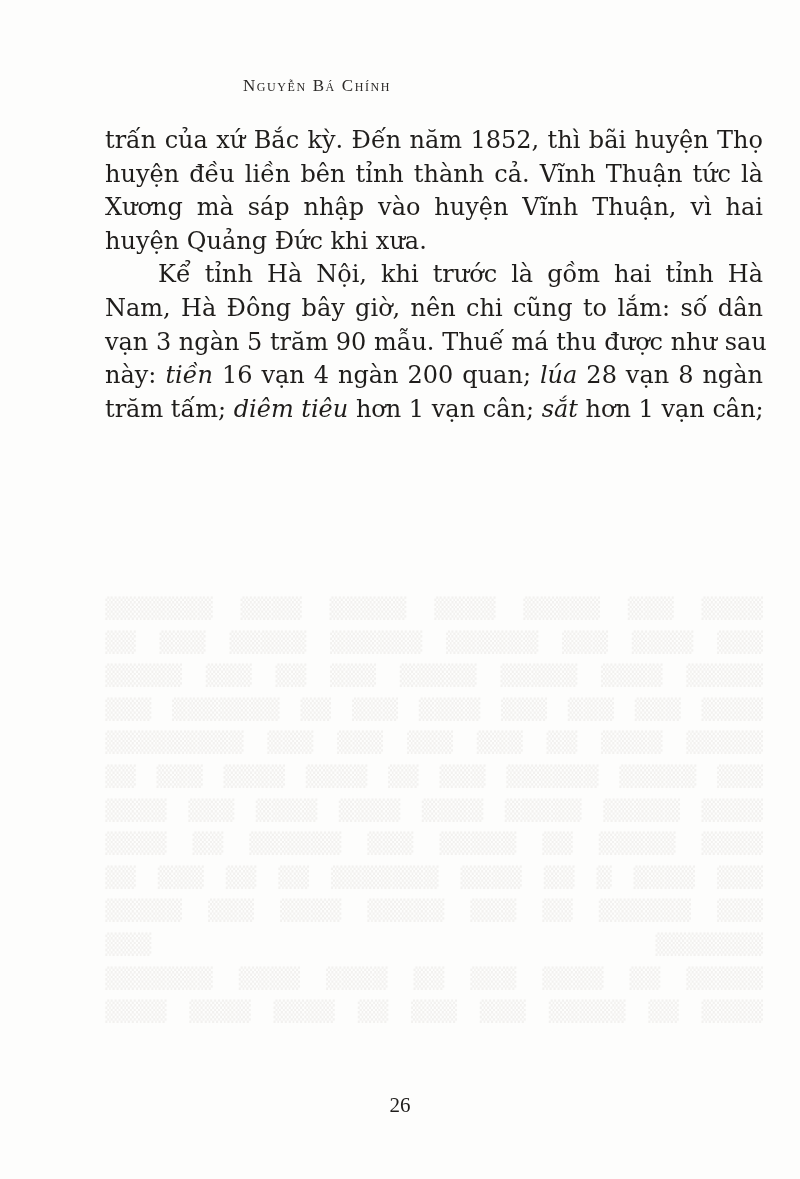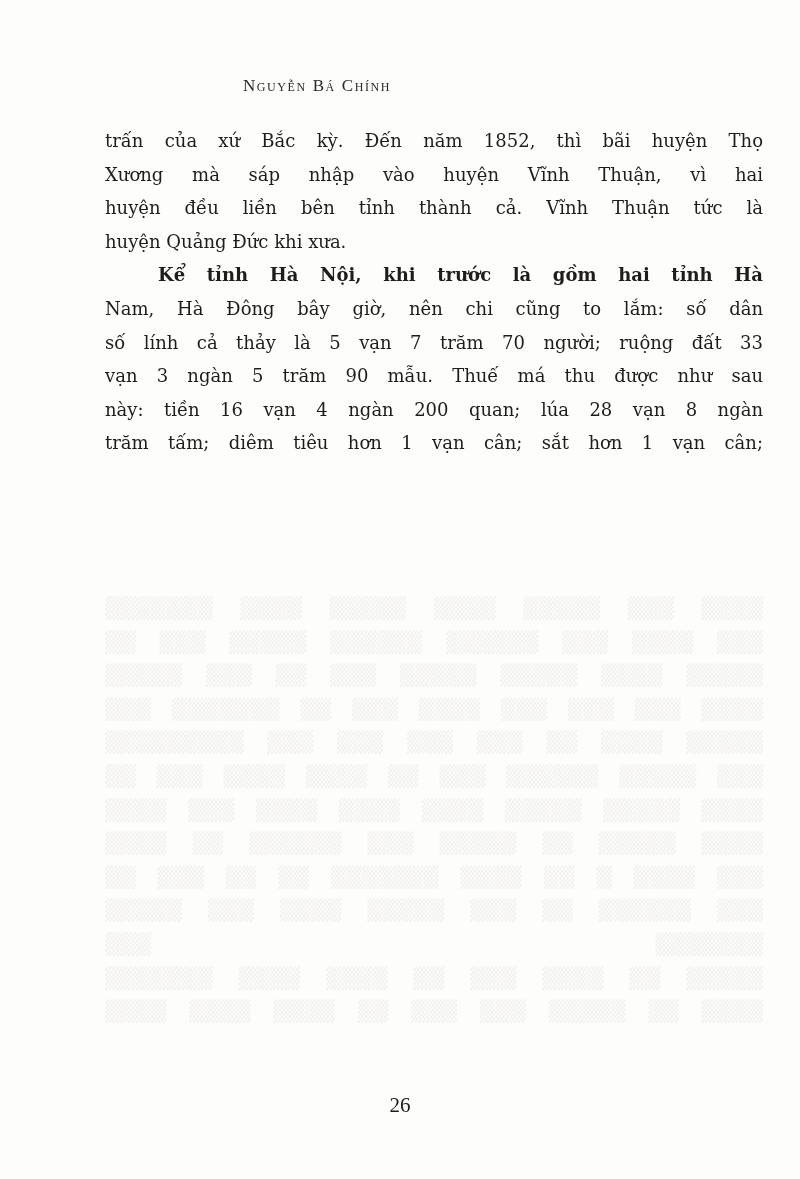--- a/index.html
+++ b/index.html
@@ -30,40 +30,40 @@
     letter-spacing: 1.6px;
     font-variant: small-caps;
     color: #2a2826;
   }
   .body-text {
     position: absolute;
     top: 124px;
     left: 105px;
     width: 658px;
     font-family: "DejaVu Serif", serif;
-    font-size: 18px;
+    font-size: 24px;
     line-height: 33.6px;
     text-align: justify;
     color: #1f1d1b;
   }
   .line {
     display: block;
     white-space: nowrap;
     text-align-last: justify;
     text-align: justify;
     height: 33.6px;
   }
   .line.last {
     text-align-last: left;
   }
   .line.indent {
     padding-left: 53px;
-    font-weight: bold;
   }
   .it {
+    font-style: italic;
     margin-top: 24px;
   }
   .page-number {
     position: absolute;
     top: 1093px;
     left: 0;
     width: 800px;
     text-align: center;
     font-family: "Liberation Serif", serif;
     font-size: 21px;
@@ -102,28 +102,27 @@
     <span class="line">▒▒▒ ▒▒▒▒ ▒ ▒▒ ▒▒▒▒ ▒▒▒▒▒▒▒ ▒▒ ▒▒ ▒▒▒ ▒▒</span>
     <span class="line">▒▒▒ ▒▒▒▒▒▒ ▒▒ ▒▒▒ ▒▒▒▒▒ ▒▒▒▒ ▒▒▒ ▒▒▒▒▒</span>
     <span class="line">▒▒▒▒▒▒▒ ▒▒▒</span>
     <span class="line">▒▒▒▒▒ ▒▒ ▒▒▒▒ ▒▒▒ ▒▒ ▒▒▒▒ ▒▒▒▒ ▒▒▒▒▒▒▒</span>
     <span class="line">▒▒▒▒ ▒▒ ▒▒▒▒▒ ▒▒▒ ▒▒▒ ▒▒ ▒▒▒▒ ▒▒▒▒ ▒▒▒▒</span>
   </div>
 
   <div class="body-text">
     <div>
       <span class="line">trấn của xứ Bắc kỳ. Đến năm 1852, thì bãi huyện Thọ</span>
+      <span class="line">huyện đều liền bên tỉnh thành cả. Vĩnh Thuận tức là</span>
       <span class="line">Xương mà sáp nhập vào huyện Vĩnh Thuận, vì hai</span>
-      <span class="line">huyện đều liền bên tỉnh thành cả. Vĩnh Thuận tức là</span>
       <span class="line last">huyện Quảng Đức khi xưa.</span>
     </div>
     <div>
       <span class="line indent">Kể tỉnh Hà Nội, khi trước là gồm hai tỉnh Hà</span>
       <span class="line">Nam, Hà Đông bây giờ, nên chi cũng to lắm: số dân</span>
-      <span class="line">số lính cả thảy là 5 vạn 7 trăm 70 người; ruộng đất 33</span>
       <span class="line">vạn 3 ngàn 5 trăm 90 mẫu. Thuế má thu được như sau</span>
       <span class="line"><span>này: </span><span class="it">tiền</span><span> 16 vạn 4 ngàn 200 quan; </span><span class="it">lúa</span><span> 28 vạn 8 ngàn</span></span>
       <span class="line"><span>trăm tấm; </span><span class="it">diêm tiêu</span><span> hơn 1 vạn cân; </span><span class="it">sắt</span><span> hơn 1 vạn cân;</span></span>
     </div>
   </div>
 
   <div class="page-number">26</div>
 
 </div>
 

